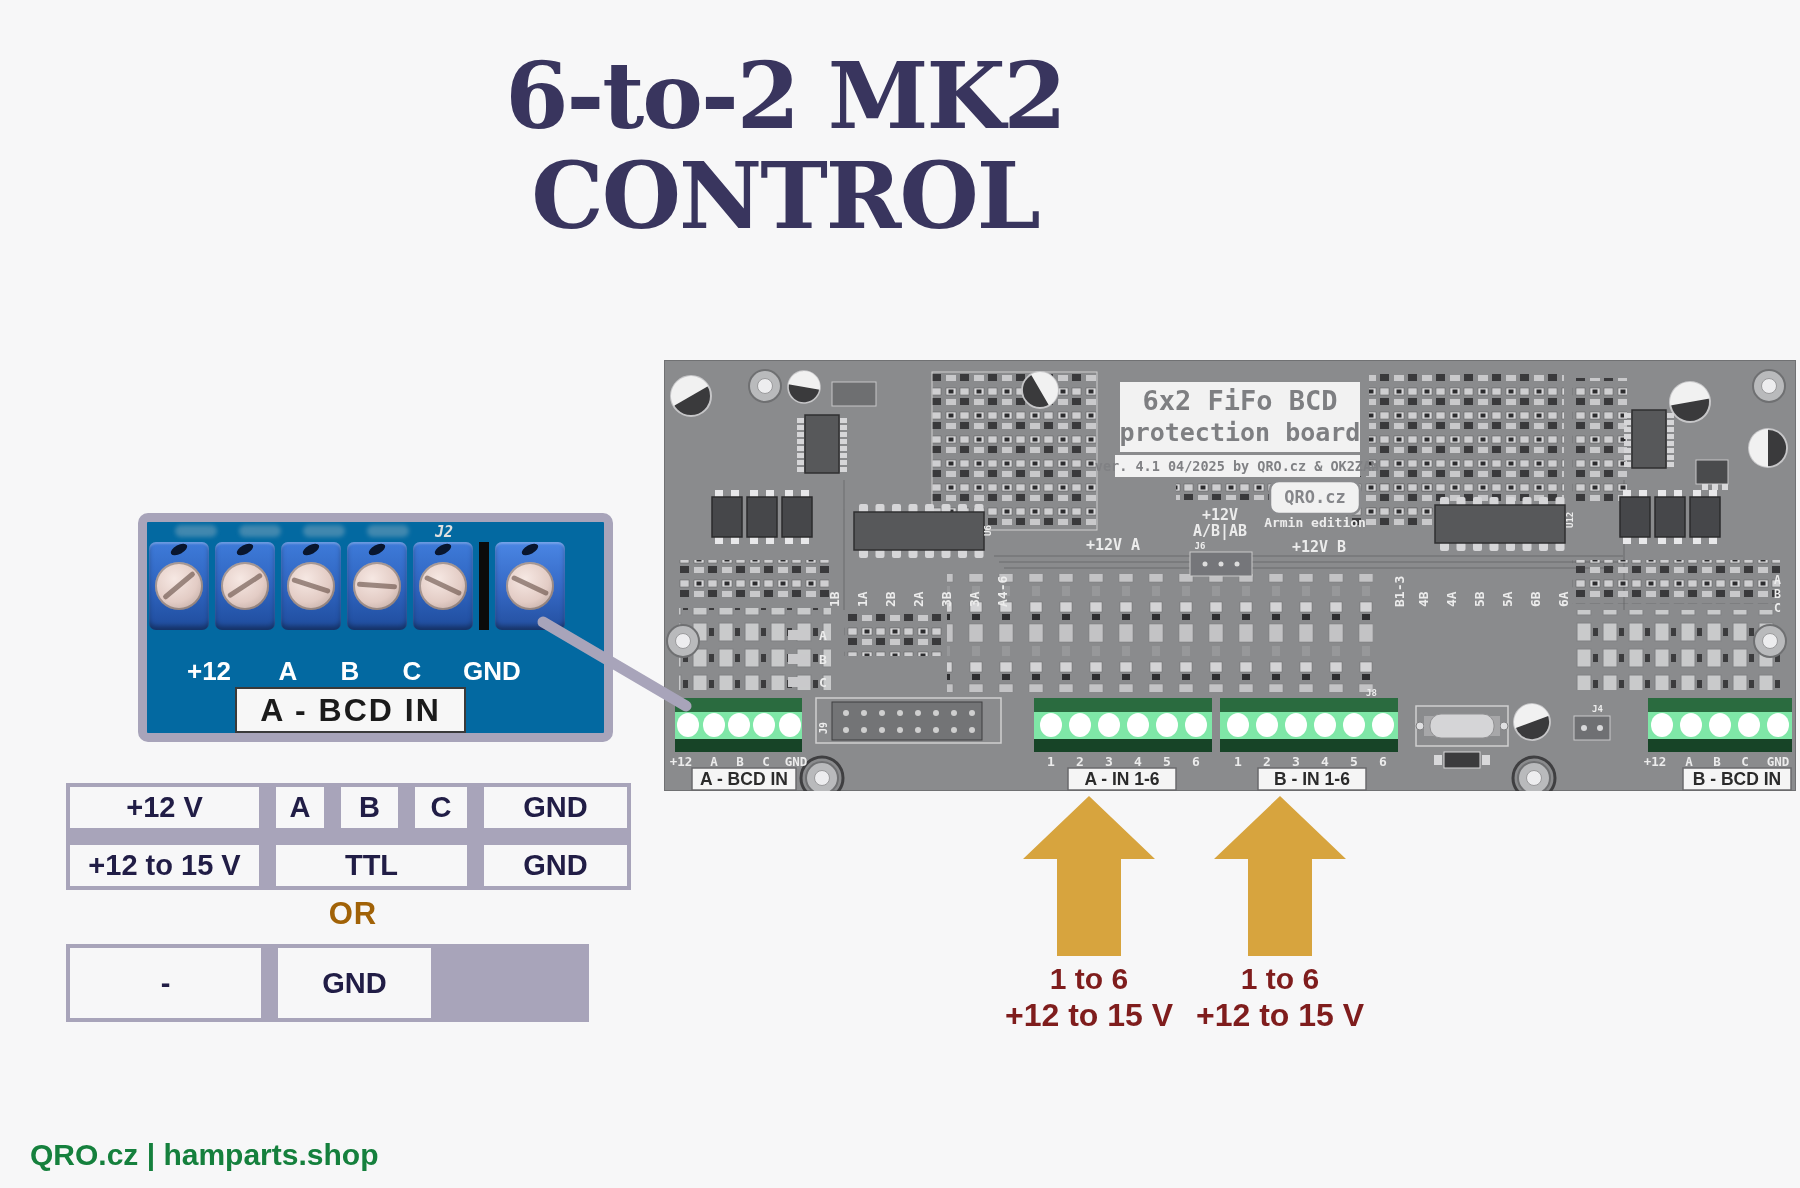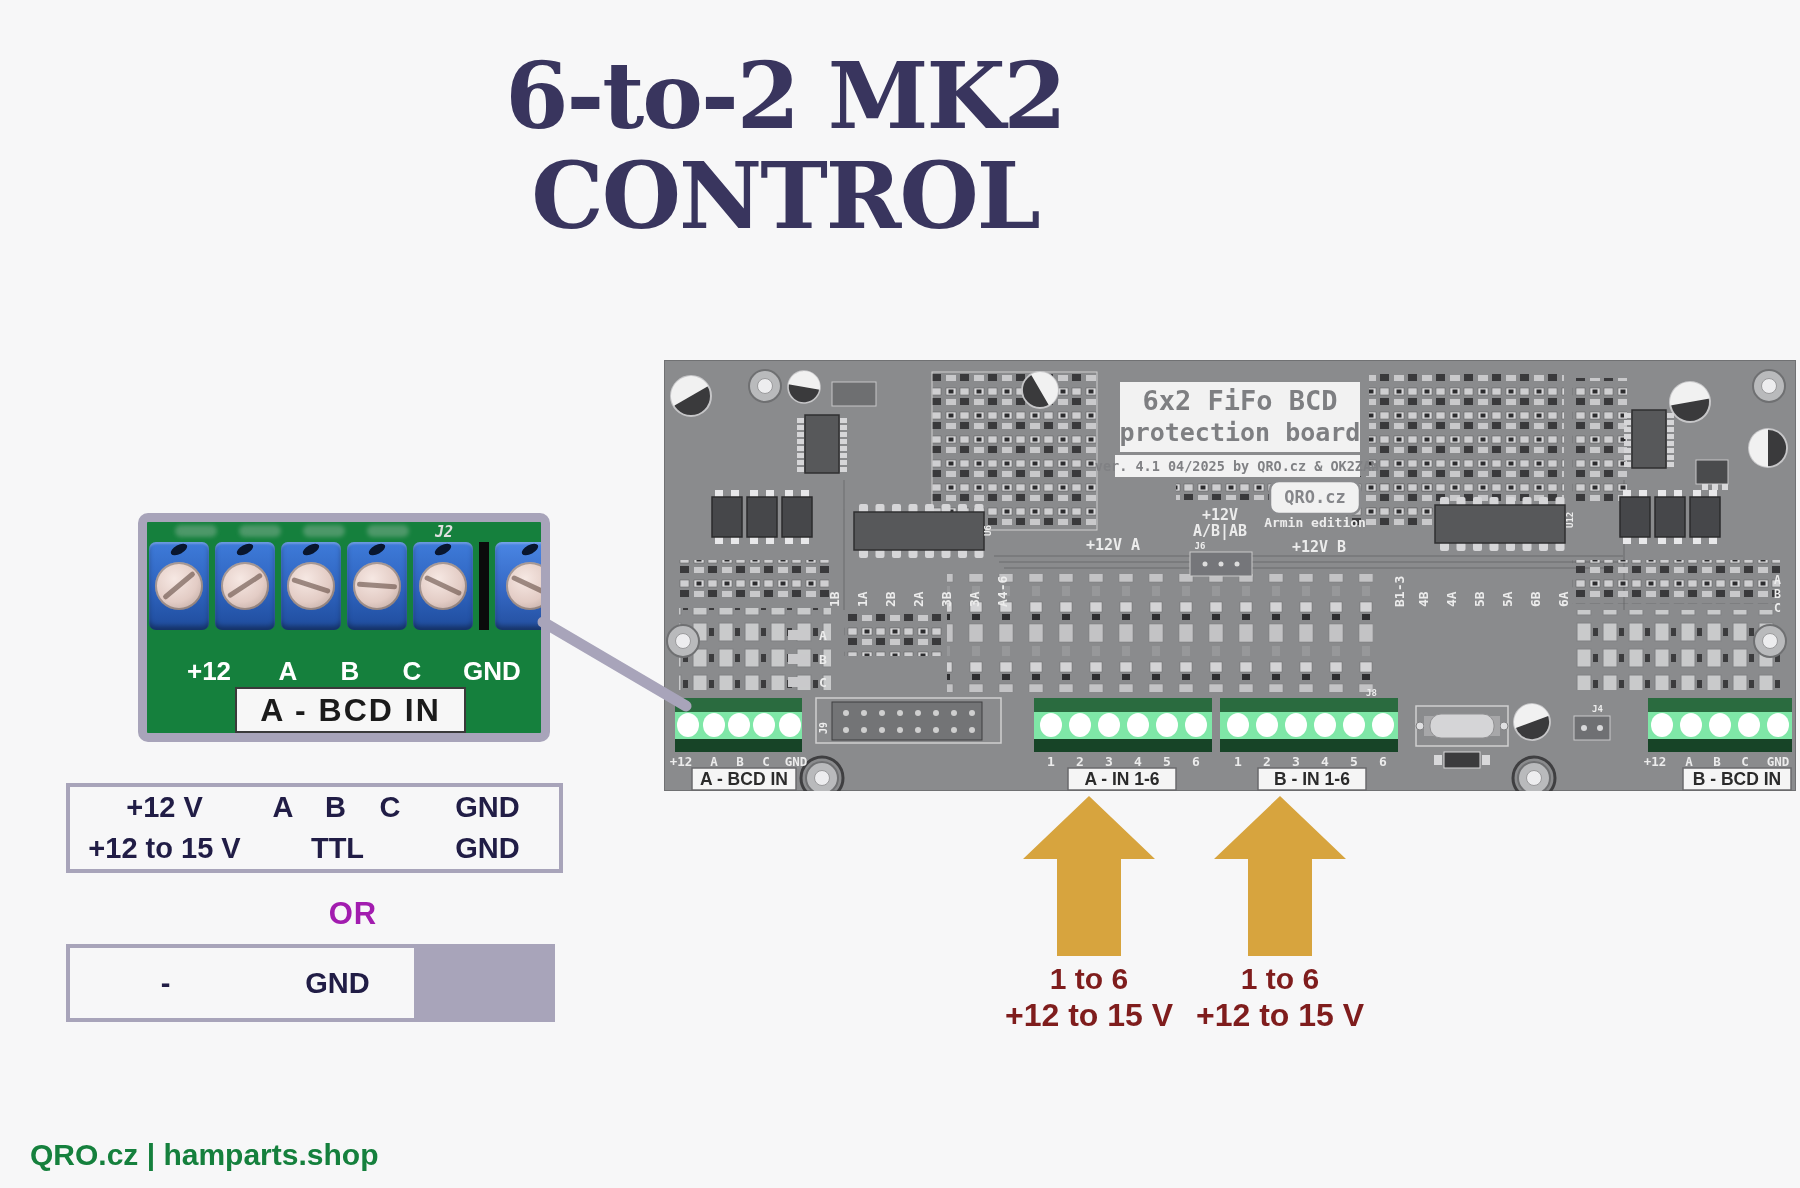--- a/index.html
+++ b/index.html
@@ -7,22 +7,22 @@
        font-family:"Liberation Sans",sans-serif;}
   .abs{position:absolute;}
 
   
   #page-title{left:270px;top:22px;width:1030px;text-align:center;
     font-family:"DejaVu Serif",serif;font-weight:bold;font-size:91px;color:#39355E;
     letter-spacing:-2px;line-height:1.1;margin-top:24px;}
   #footer-brand{left:30px;top:1138px;font-size:30px;font-weight:bold;color:#15803d;}
 
   
-  #inset{left:138px;top:513px;width:412px;height:229px;box-sizing:border-box;
-    border:9px solid #A8A4BA;border-radius:10px;background:#15803d;overflow:hidden;}
+  #inset{left:138px;top:513px;width:475px;height:229px;box-sizing:border-box;
+    border:9px solid #A8A4BA;border-radius:10px;background:#0369a1;overflow:hidden;}
   #inset .mark{position:absolute;top:3px;height:12px;width:42px;background:#cfcfcf;
     opacity:.3;border-radius:6px;filter:blur(2px);}
   #inset-ref{position:absolute;left:288px;top:1px;color:#E0E0E0;
     font-family:"DejaVu Sans Mono",monospace;font-style:italic;font-weight:bold;font-size:15px;}
   #terms{position:absolute;left:2px;top:20px;height:88px;display:flex;gap:6px;}
   .term{position:relative;width:60px;height:88px;border-radius:7px;flex:none;
     background:linear-gradient(180deg,#3E7BD9 0%,#2E63BE 55%,#1F4C9C 100%);
     box-shadow:inset 0 2px 2px rgba(255,255,255,.25), inset 0 -4px 5px rgba(0,0,0,.35);}
   .term::before{content:"";position:absolute;top:3px;left:50%;width:18px;height:9px;
     background:#09162E;border-radius:50%;transform:translateX(-50%) rotate(-28deg);}
@@ -38,27 +38,27 @@
   .term:nth-child(6) .screw::after{transform:rotate(-45deg);}
   .term-divider{width:10px;height:88px;background:#0B0B0B;flex:none;}
   .term.alt{background:linear-gradient(180deg,#4A86E4 0%,#3568C4 55%,#234F9F 100%);width:70px;}
   .pinrow span{position:absolute;top:134px;transform:translateX(-50%);color:#FFFFFF;
     font-weight:bold;font-size:26px;}
   #inset-label{position:absolute;left:88px;top:165px;width:227px;height:42px;background:#F7F7F7;
     border:2px solid #3A3A3A;display:flex;align-items:center;justify-content:center;
     font-size:32px;font-weight:bold;color:#1B1B1B;letter-spacing:2px;}
 
   
-  .ptable{display:grid;gap:0;background:#A8A4BA;border:4px solid #A8A4BA;}
+  .ptable{display:grid;gap:17px;background:#A8A4BA;border:4px solid #A8A4BA;}
   .ptable>div{background:#F7F7F8;display:flex;align-items:center;justify-content:center;
     font-weight:bold;font-size:29px;color:#211D46;text-align:center;line-height:1.05;}
   #table-top{left:66px;top:783px;grid-template-columns:189px 48px 57px 52px 143px;grid-auto-rows:41px;}
   #table-top .span3{grid-column:2 / span 3;}
   #or-label{left:318px;top:896px;width:70px;text-align:center;font-size:31px;font-weight:bold;
-    color:#a21caf;letter-spacing:1px;}
+    color:#a16207;letter-spacing:1px;}
   #table-bottom{left:66px;top:944px;grid-template-columns:191px 153px 137px;grid-auto-rows:70px;}
 
   
   .arrow-label{width:300px;text-align:center;color:#7f1d1d;font-weight:bold;}
   .arrow-label .l1{font-size:30px;}
   .arrow-label .l2{font-size:32px;margin-top:1px;}
   #arrow-label-a{left:939px;top:962px;}
   #arrow-label-b{left:1130px;top:962px;}
 
   

